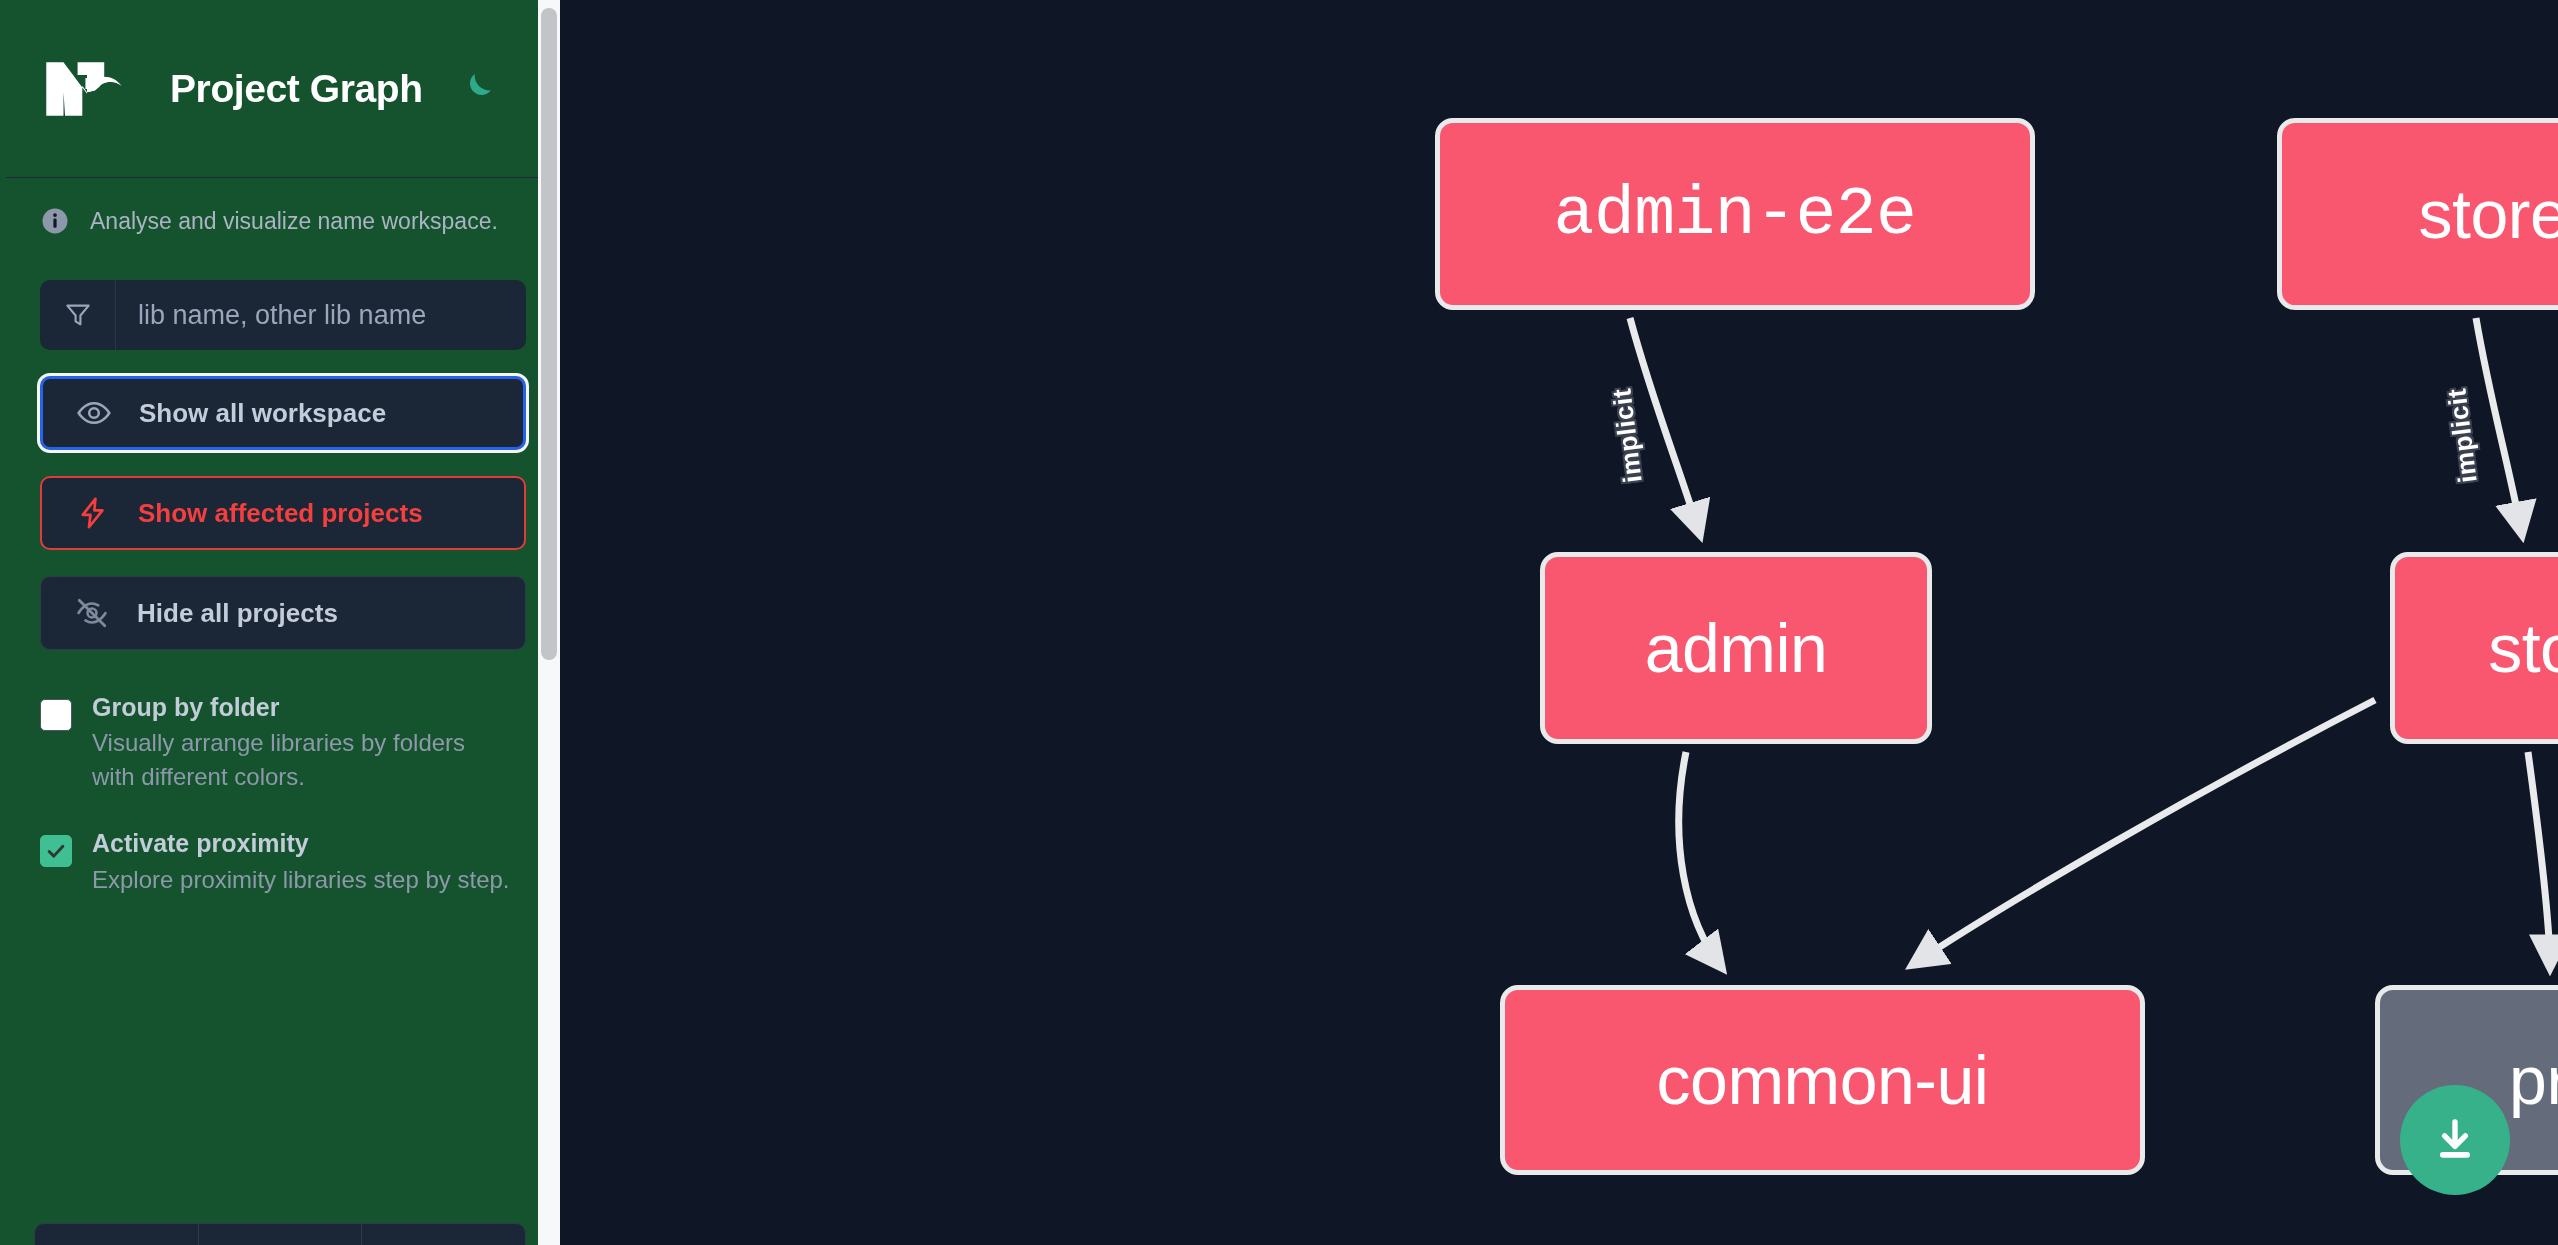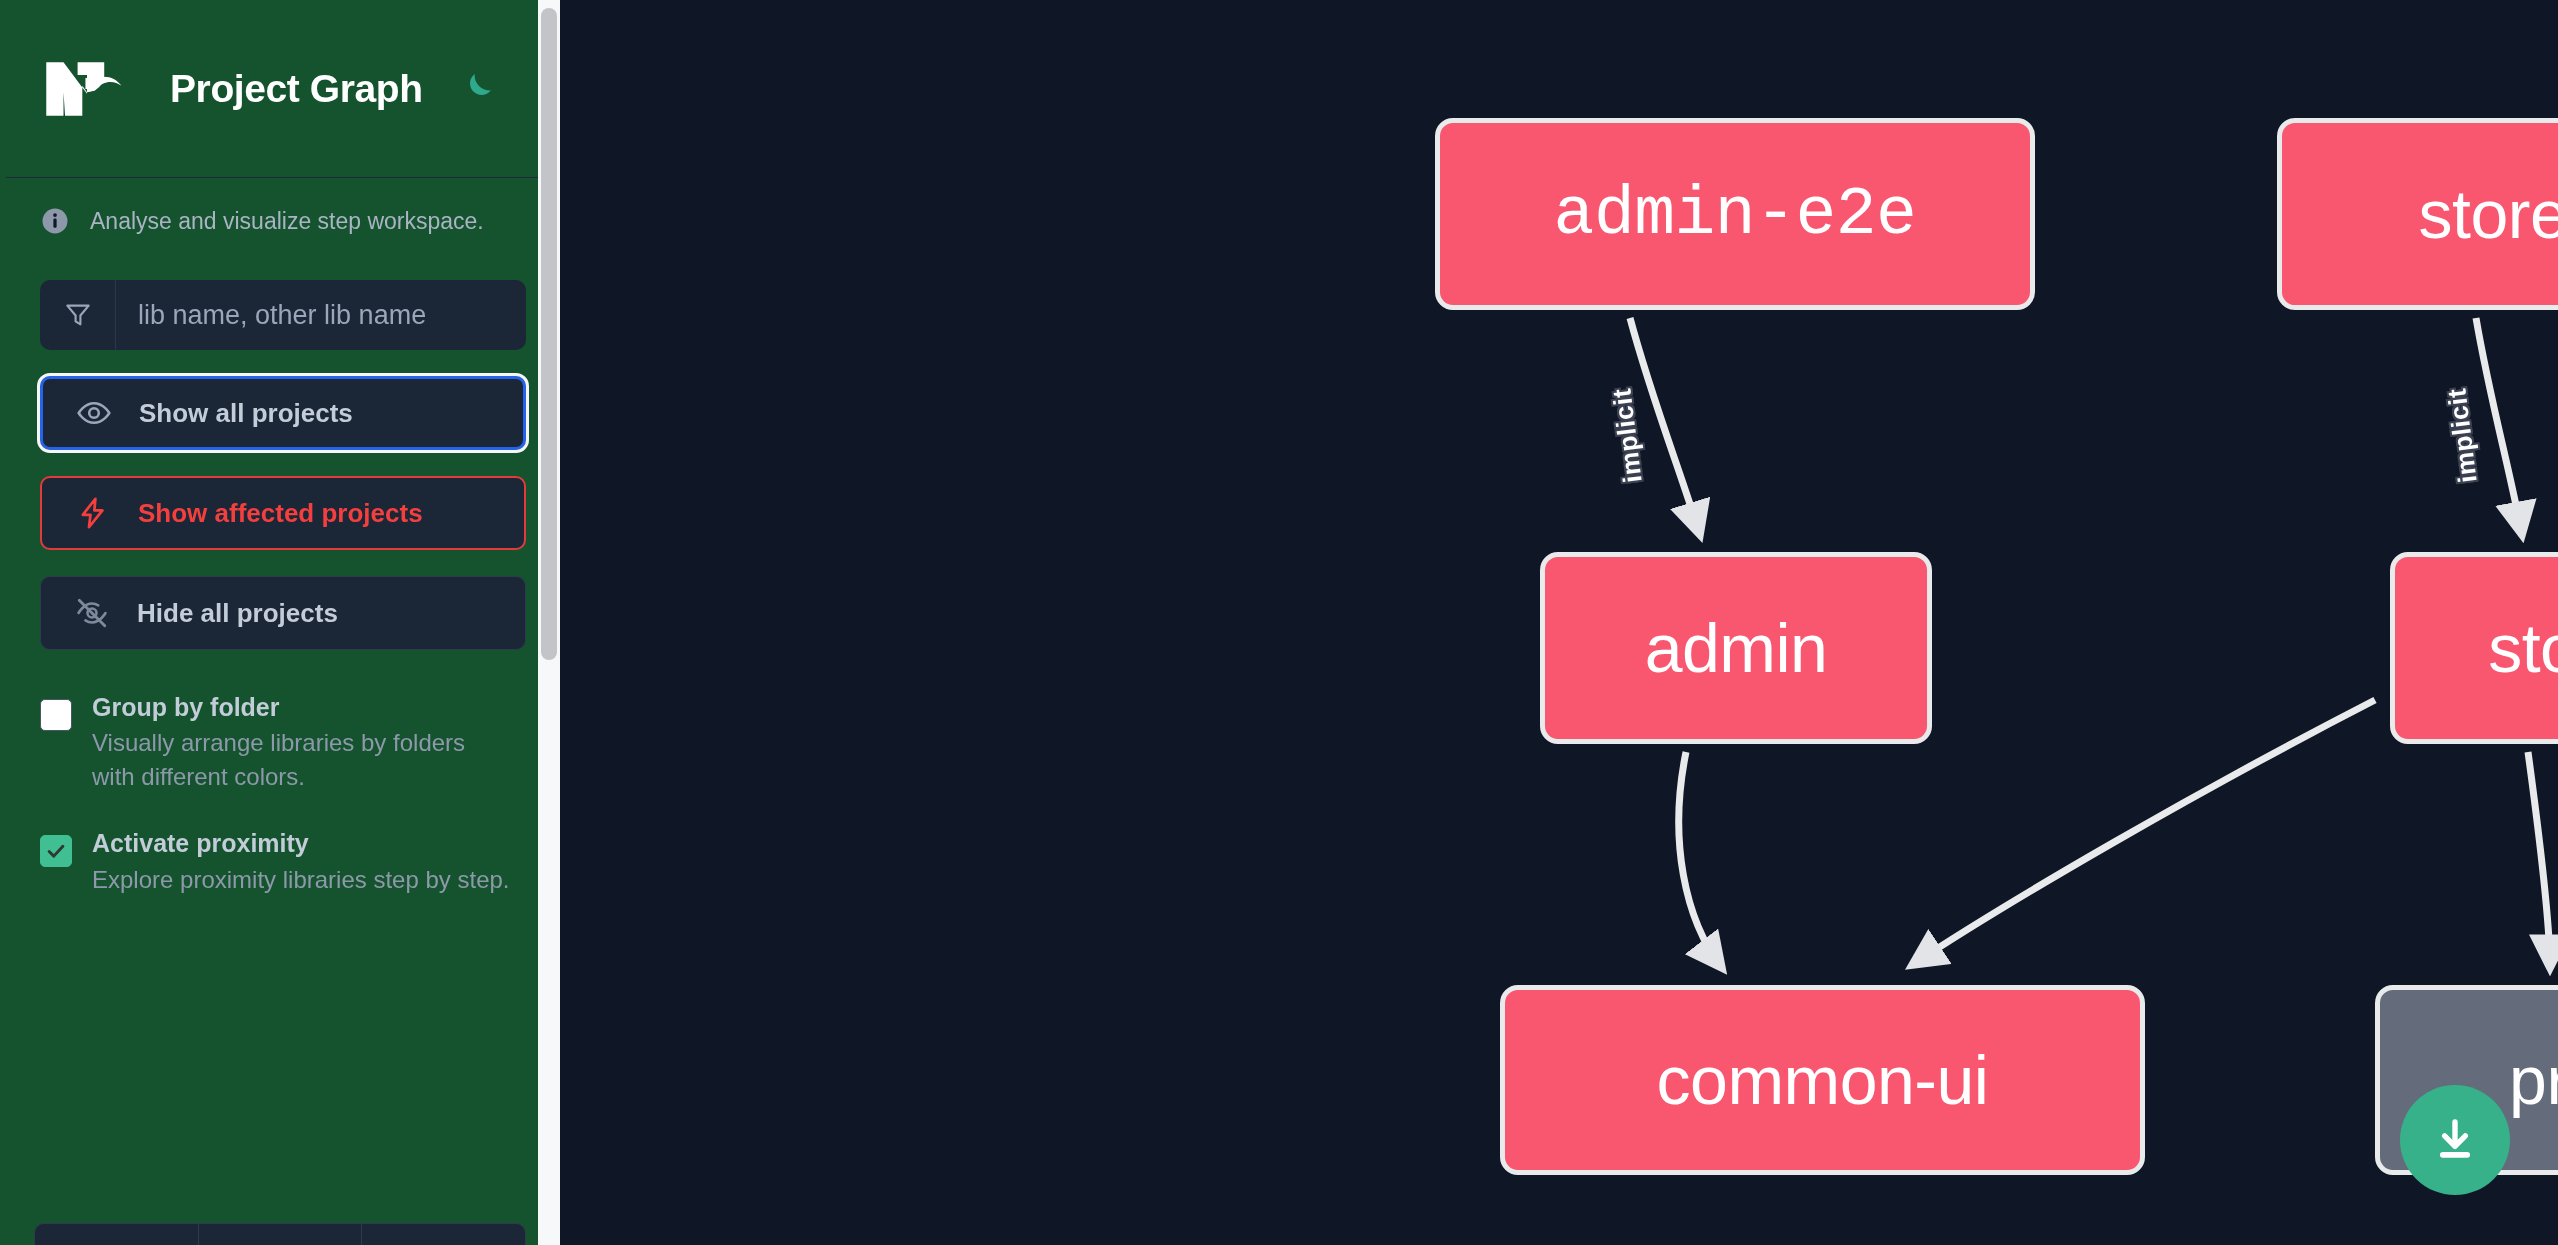--- a/index.html
+++ b/index.html
@@ -202,21 +202,21 @@
     </div>
 
     <div class="sb-info">
       <span class="info-icon">
         <svg viewBox="0 0 24 24" width="30" height="30">
           <circle cx="12" cy="12" r="10" fill="#8d99ab"></circle>
           <circle cx="12" cy="7.2" r="1.5" fill="#111827"></circle>
           <rect x="10.7" y="10" width="2.6" height="7.4" rx="1" fill="#111827"></rect>
         </svg>
       </span>
-      <span class="sb-info-text">Analyse and visualize step workspace.</span>
+      <span class="sb-info-text">Analyse and visualize name workspace.</span>
     </div>
 
     <div class="sb-body">
 
       <div class="search-wrap">
         <span class="search-icon-box">
           <svg viewBox="0 0 24 24" width="32" height="32">
             <path d="M4 5h16l-6.2 7.4V19l-3.6-2.2v-4.4z" fill="none" stroke="#9aa7ba" stroke-width="1.6" stroke-linejoin="round"></path>
           </svg>
         </span>
@@ -226,21 +226,21 @@
 
       <div class="btn-group">
 
         <button class="btn focused">
           <span class="btn-icon">
             <svg viewBox="0 0 24 24" width="36" height="36">
               <path d="M1.8 12S5.5 5.5 12 5.5 22.2 12 22.2 12 18.5 18.5 12 18.5 1.8 12 1.8 12z" fill="none" stroke="#9aa7ba" stroke-width="1.7"></path>
               <circle cx="12" cy="12" r="3.2" fill="none" stroke="#9aa7ba" stroke-width="1.7"></circle>
             </svg>
           </span>
-          <span>Show all projects</span>
+          <span>Show all workspace</span>
         </button>
 
         <button class="btn danger">
           <span class="btn-icon">
             <svg viewBox="0 0 24 24" width="36" height="36">
               <path d="M13.6 2.5 5.2 13.2h5.1L9.3 21.5l9-11.2h-5.4z" fill="none" stroke="#f43f3f" stroke-width="1.8" stroke-linejoin="round"></path>
             </svg>
           </span>
           <span>Show affected projects</span>
         </button>

